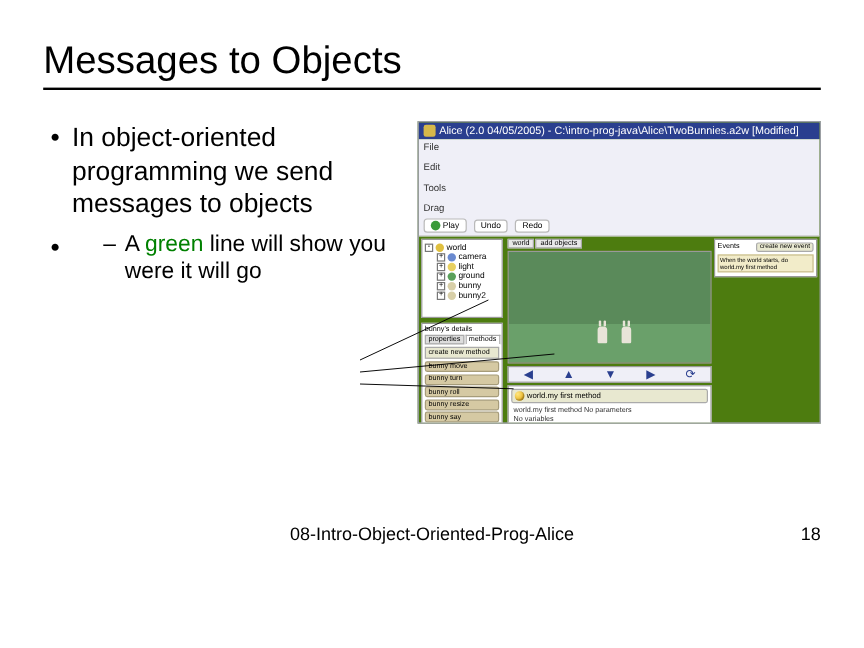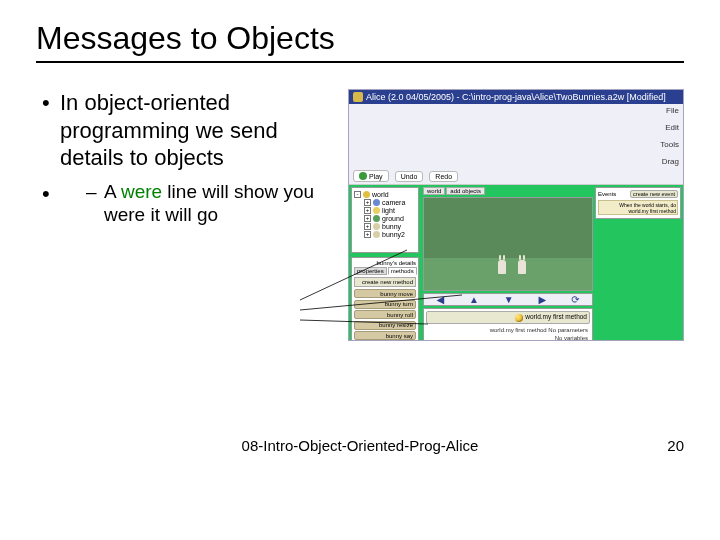--- a/index.html
+++ b/index.html
@@ -1,28 +1,28 @@
 <!DOCTYPE html>
 <html><head>
 <meta charset="utf-8">
 <style>
   * { margin: 0; padding: 0; box-sizing: border-box; }
   html, body { width: 720px; height: 540px; background: #fff; font-family: Arial, Helvetica, sans-serif; color: #000; }
-  .slide { position: relative; width: 720px; height: 464px; padding: 20px 36px 0 36px; }
+  .slide { position: relative; width: 720px; height: 464px; padding: 32px 36px 0 36px; }
   .title { font-size: 32px; font-weight: 400; border-bottom: 2px solid #000; padding-bottom: 4px; margin-bottom: 26px; }
   .body { display: flex; gap: 14px; }
   .text-col { flex: 0 0 298px; font-size: 22px; line-height: 1.25; }
   ul.main { list-style: none; padding-left: 6px; }
   ul.main > li { position: relative; padding-left: 18px; margin-bottom: 4px; }
   ul.main > li::before { content: "•"; position: absolute; left: 0; top: 0; }
   ul.sub { list-style: none; padding-left: 26px; margin-top: 8px; font-size: 19px; }
   ul.sub > li { position: relative; padding-left: 18px; }
   ul.sub > li::before { content: "–"; position: absolute; left: 0; top: 0; }
   .green-word { color: #008000; }
-  .img-col { flex: 1 1 auto; position: relative; height: 252px; border: 1px solid #a7a2bd; background: #22c55e; overflow: hidden; text-align: right; }
+  .img-col { flex: 1 1 auto; position: relative; height: 252px; border: 1px solid #a7a2bd; background: #4d7c0f; overflow: hidden; }
   .alice-titlebar { background: #2a3f8f; color: #fff; font-size: 9px; padding: 2px 4px; display: flex; align-items: center; gap: 3px; }
   .alice-titlebar .logo { width: 10px; height: 10px; background: #d6b84a; border-radius: 2px; }
   .alice-menubar { background: #efeff7; font-size: 8px; padding: 2px 4px; color: #333; display: flex; gap: 8px; flex-direction: column; }
   .alice-toolbar { background: #efeff7; border-bottom: 1px solid #ccc; padding: 2px 4px; display: flex; gap: 6px; align-items: center; }
   .tb-btn { background: #fff; border: 1px solid #b9b9b9; border-radius: 3px; font-size: 7px; padding: 1px 5px; display: flex; align-items: center; gap: 2px; }
   .tb-icon { width: 8px; height: 8px; border-radius: 50%; }
   .alice-main { display: flex; height: calc(100% - 40px); }
   .left-panel { width: 72px; display: flex; flex-direction: column; }
   .tree { background: #fff; border: 1px solid #999; margin: 2px; flex: 0 0 66px; font-size: 7px; padding: 2px; }
   .tree-item { display: flex; align-items: center; gap: 2px; padding: 0.5px 0; }
@@ -62,25 +62,25 @@
 </style>
 </head>
 <body>
 
 <div class="slide">
   <h1 class="title">Messages to Objects</h1>
 
   <div class="body">
     <div class="text-col">
       <ul class="main">
-        <li>In object-oriented programming we send details to objects</li>
+        <li>In object-oriented programming we send messages to objects</li>
         <li>
           <ul class="sub">
             <li>
-              <span>A </span><span class="green-word">were</span><span> line will show you were it will go</span>
+              <span>A </span><span class="green-word">green</span><span> line will show you were it will go</span>
             </li>
           </ul>
         </li>
       </ul>
     </div>
 
     <div class="img-col">
       <div class="alice-titlebar">
         <span class="logo"></span>
         <span>Alice (2.0 04/05/2005) - C:\intro-prog-java\Alice\TwoBunnies.a2w [Modified]</span>
@@ -222,14 +222,14 @@
     </div>
   </div>
 
   <svg class="leader-lines" style="left:0;top:0;width:720px;height:540px;position:absolute;">
     <line x1="300" y1="300" x2="407" y2="250" stroke="#000" stroke-width="0.8"></line>
     <line x1="300" y1="310" x2="462" y2="295" stroke="#000" stroke-width="0.8"></line>
     <line x1="300" y1="320" x2="428" y2="324" stroke="#000" stroke-width="0.8"></line>
   </svg>
 
   <div class="footer">08-Intro-Object-Oriented-Prog-Alice</div>
-  <div class="page-num">20</div>
+  <div class="page-num">18</div>
 </div>
 
 </body></html>

